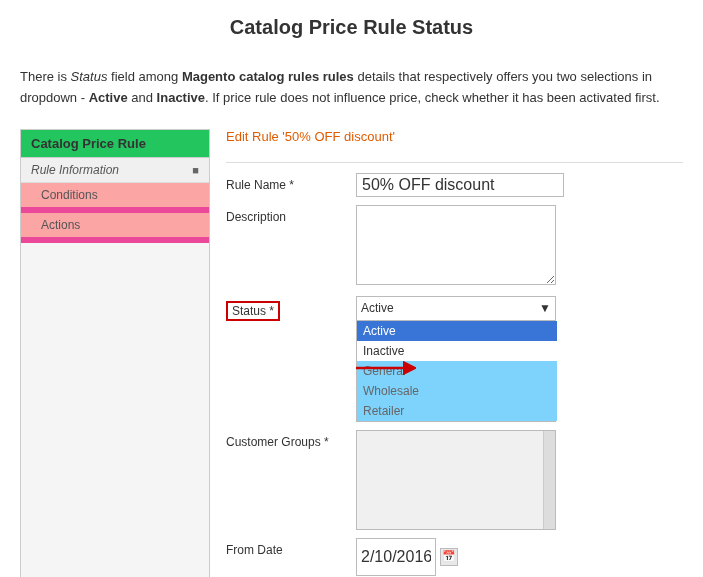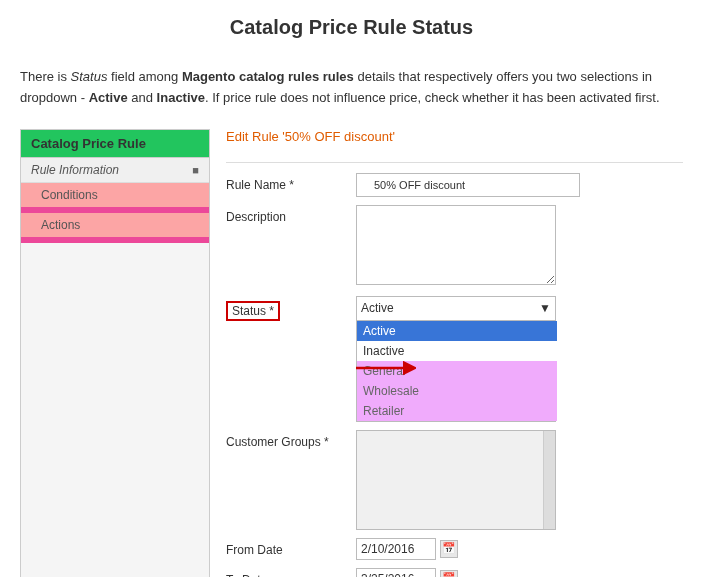--- a/index.html
+++ b/index.html
@@ -90,25 +90,25 @@
       flex-shrink: 0;
       font-size: 12px;
       color: #333;
       padding-top: 5px;
       padding-right: 8px;
     }
     .form-field {
       flex: 1;
     }
     .form-field input[type="text"] {
-      width: 224px;
+      width: 208px;
       height: 24px;
       border: 1px solid #bbb;
-      padding: 2px 17px;
-      font-size: 11px;
+      padding: 2px 5px;
+      font-size: 16px;
       color: #333;
     }
     .form-field textarea {
       width: 200px;
       height: 80px;
       border: 1px solid #bbb;
       padding: 4px 5px;
       font-size: 12px;
       color: #333;
       resize: vertical;
@@ -144,21 +144,21 @@
     }
     .dropdown-option.selected {
       background: #3875d7;
       color: #fff;
     }
     .dropdown-option.inactive {
       background: #fff;
       color: #333;
     }
     .dropdown-option.dim {
-      background: #f0abfc;
+      background: #7dd3fc;
       color: #666;
     }
     
     .multiselect-box {
       width: 200px;
       height: 100px;
       border: 1px solid #bbb;
       overflow-y: auto;
       background: #f0f0f0;
       position: relative;
@@ -173,24 +173,24 @@
       border-left: 1px solid #ccc;
     }
     
     .date-field {
       display: flex;
       align-items: center;
       gap: 4px;
     }
     .date-field input[type="text"] {
       width: 80px;
-      height: 22px;
+      height: 38px;
       border: 1px solid #bbb;
       padding: 10px 4px;
-      font-size: 12px;
+      font-size: 16px;
     }
     .cal-icon {
       width: 18px;
       height: 18px;
       background: #e8e8e8;
       border: 1px solid #bbb;
       display: flex;
       align-items: center;
       justify-content: center;
       font-size: 11px;

